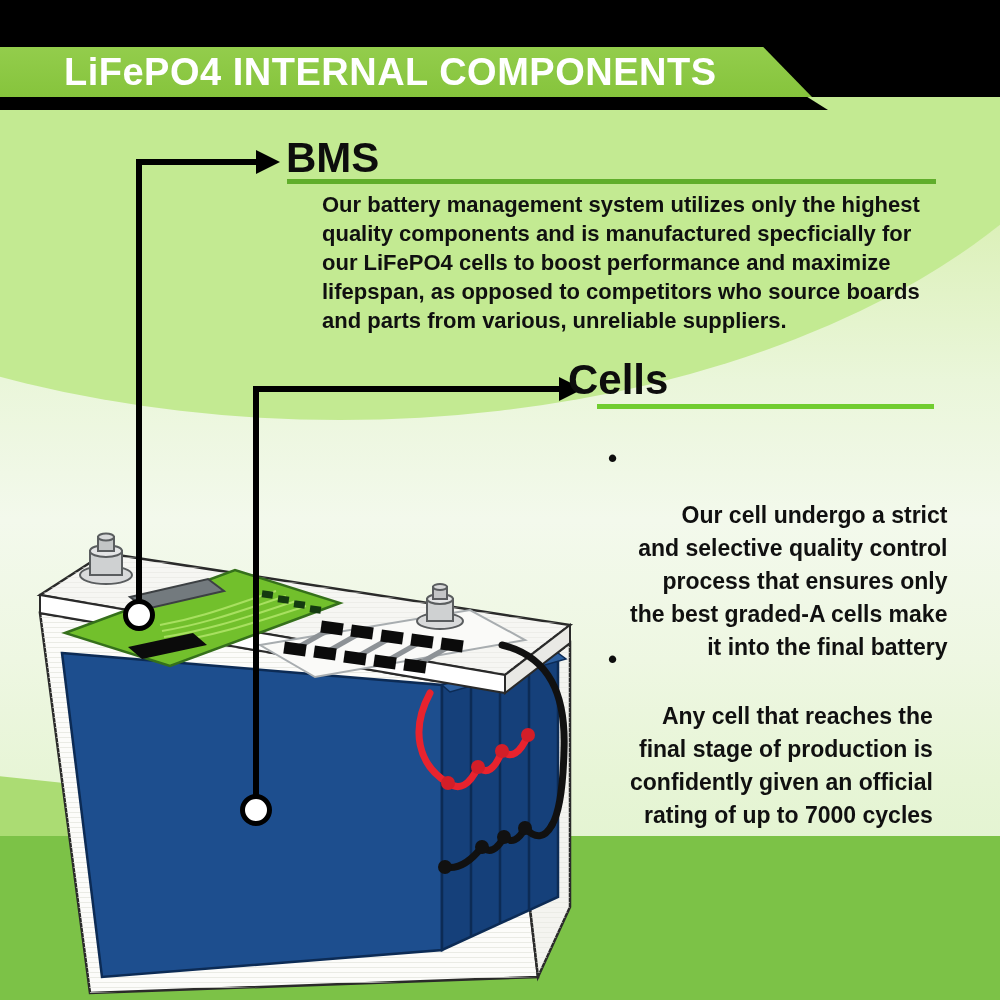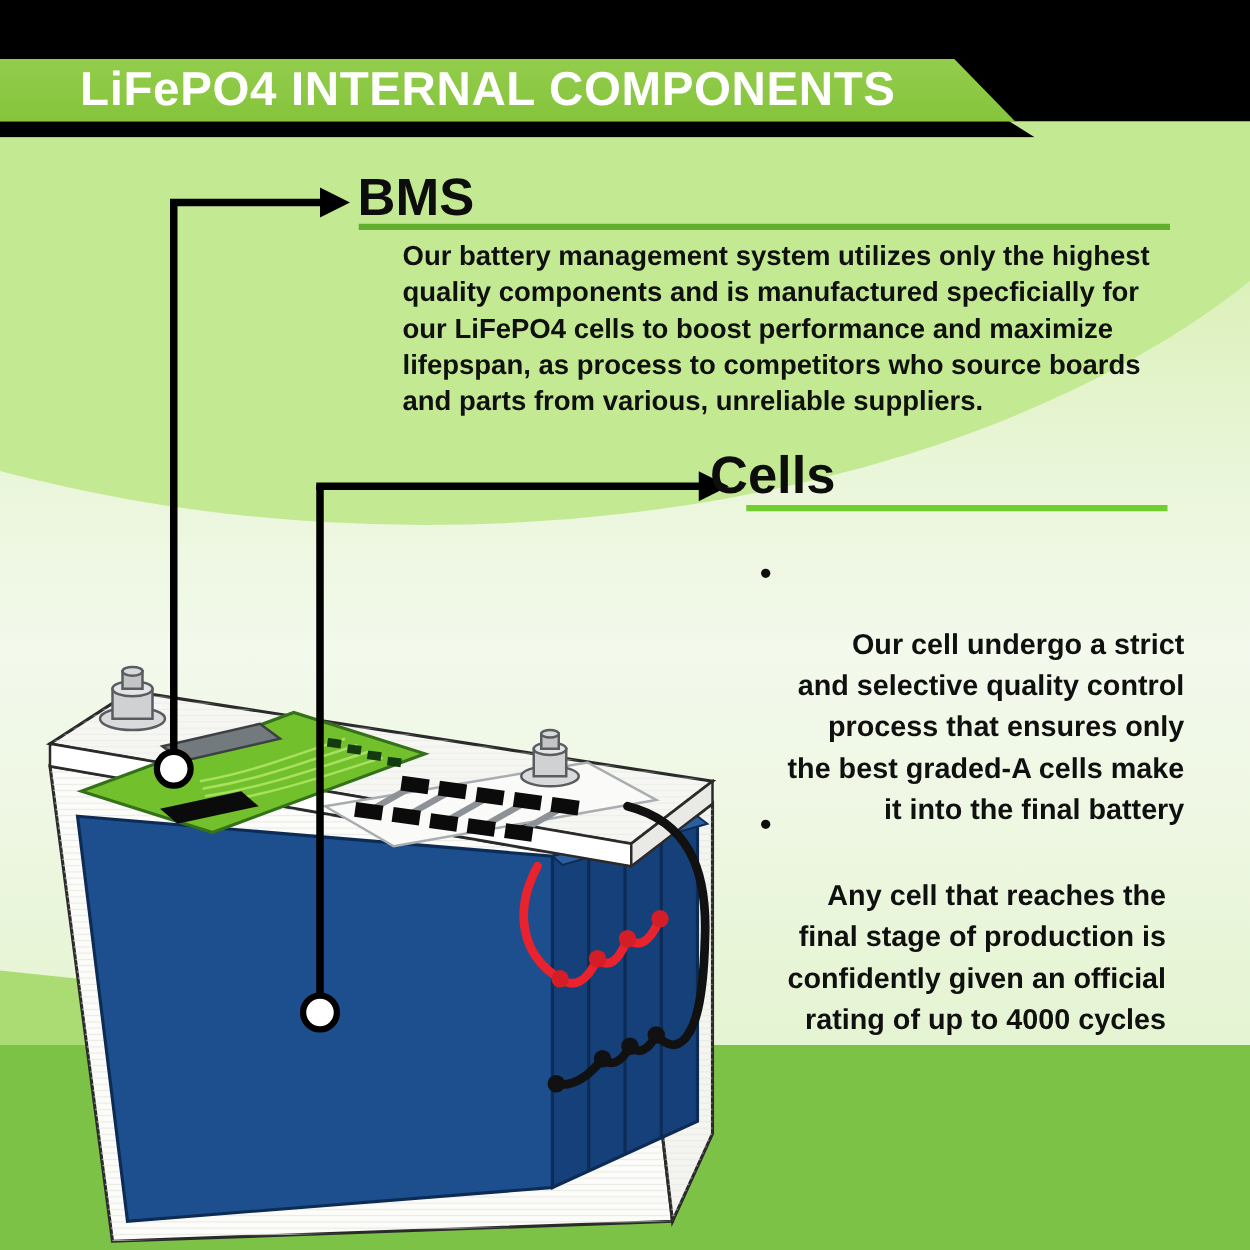--- a/index.html
+++ b/index.html
@@ -174,35 +174,35 @@
 <div class="c-line" style="left:253px;top:388px;width:6px;height:424px;"></div>
 <div class="c-line" style="left:253px;top:386px;width:308px;height:6px;"></div>
 <div class="c-arrow" style="left:559px;top:377px;"></div>
 <div class="c-dot" style="left:240px;top:794px;"></div>
 
 <div class="sec-title" style="left:286px;top:134px;">BMS</div>
 <div class="underline" style="left:287px;top:179px;width:649px;background:#60ae2b;"></div>
 <div class="multiline bms-body">Our battery management system utilizes only the highest
 quality components and is manufactured specficially for
 our LiFePO4 cells to boost performance and maximize
-lifepspan, as process to competitors who source boards
+lifepspan, as opposed to competitors who source boards
 and parts from various, unreliable suppliers.</div>
 
 <div class="sec-title" style="left:568px;top:356px;">Cells</div>
 <div class="underline" style="left:597px;top:404px;width:337px;background:#71cd30;"></div>
 
 <div class="bullet-row" style="left:630px;top:445px;">
   <span class="bullet-dot">•</span>
   <span class="bullet-text">Our cell undergo a strict
 and selective quality control
 process that ensures only
 the best graded-A cells make
 it into the final battery</span>
 </div>
 <div class="bullet-row" style="left:630px;top:646px;">
   <span class="bullet-dot">•</span>
   <span class="bullet-text">Any cell that reaches the
 final stage of production is
 confidently given an official
-rating of up to 4000 cycles</span>
+rating of up to 7000 cycles</span>
 </div>
 
 </div>
 
 </body></html>

